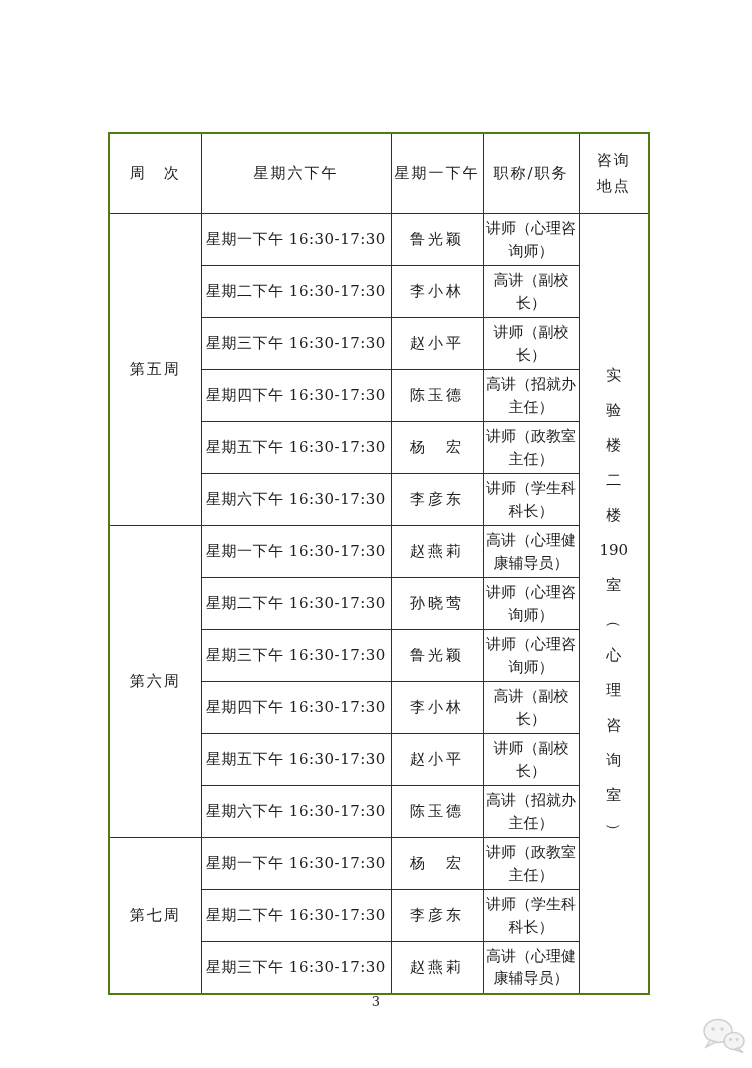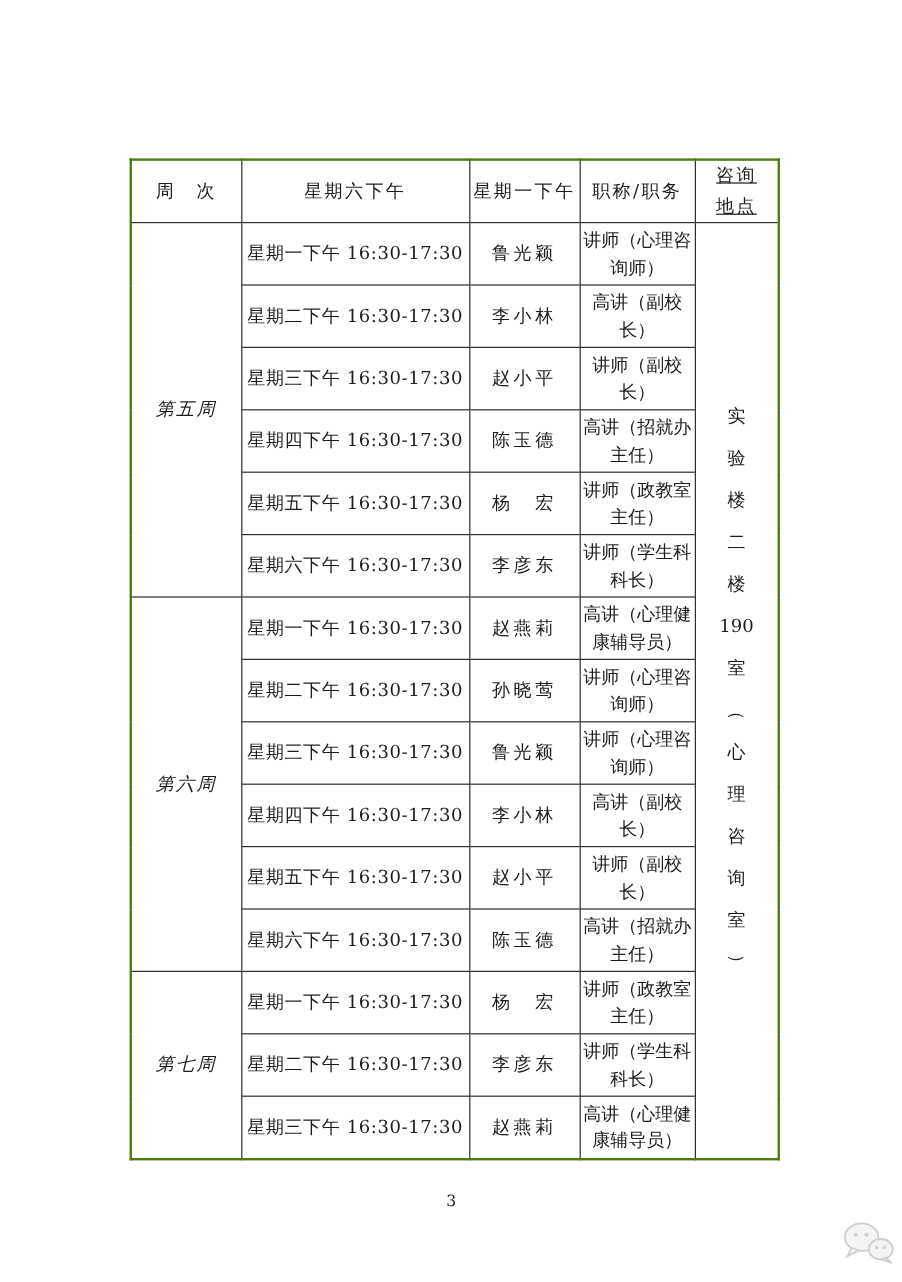--- a/index.html
+++ b/index.html
@@ -38,26 +38,25 @@
     vertical-align: middle;
     padding: 0 2px;
     box-sizing: border-box;
     overflow: hidden;
   }
   table.schedule thead tr { height: 51px; }
   table.schedule tbody tr { height: 52px; }
   th { letter-spacing: 2px; }
   .hdr-loc {
     width: 34px;
-    margin: 0 auto;
+    margin: 14px auto;
     line-height: 1.7;
     letter-spacing: 2px;
-    text-decoration: underline;
-  }
-  .week-cell { letter-spacing: 2px; font-style: italic; }
+  }
+  .week-cell { letter-spacing: 2px; }
   .time-cell { letter-spacing: 0.5px; }
   .teacher-cell { letter-spacing: 3px; }
   .title-cell { line-height: 1.5; padding: 0 1px; }
   .location-cell { vertical-align: middle; padding: 0; }
   .loc-stack {
     display: flex;
     flex-direction: column;
     align-items: center;
     justify-content: center;
     gap: 20px;

